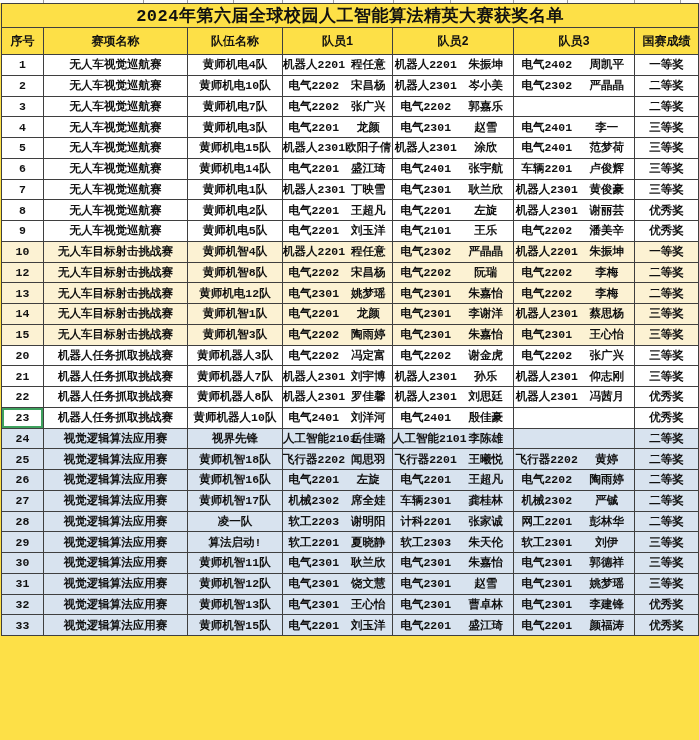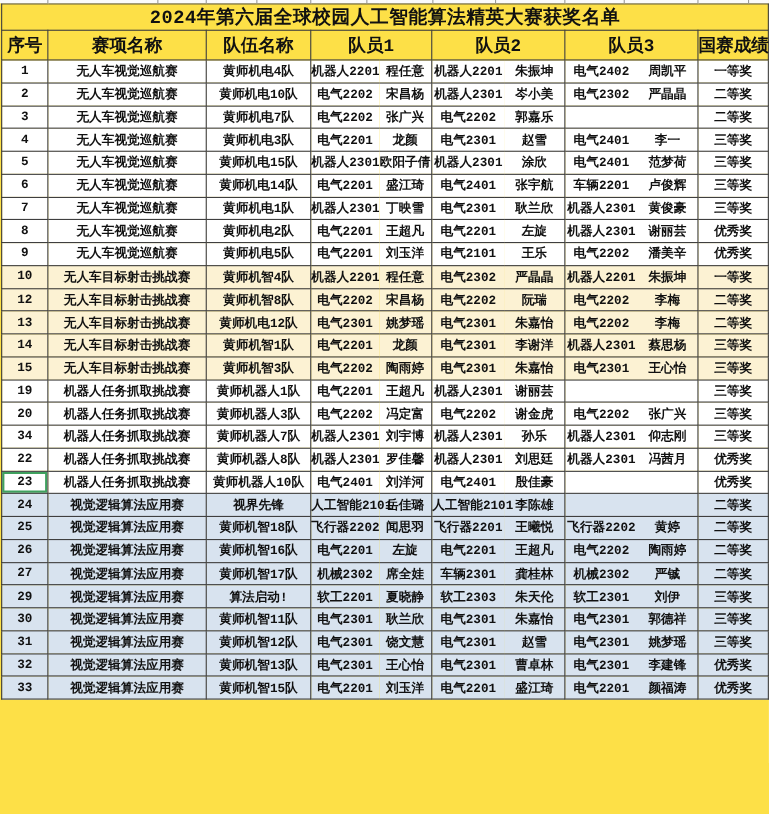--- a/index.html
+++ b/index.html
@@ -6,21 +6,21 @@
   .sheet{
     position:relative;width:699px;height:740px;overflow:hidden;background:#fde047;
     font-family:Liberation Mono, monospace;color:#111;
   }
   .ticks{position:relative;height:3px;background:#fbfbfb;border-bottom:0;}
   .ticks span{position:absolute;top:0;width:1px;height:3px;background:#9a9a9a;}
   table{border-collapse:collapse;table-layout:fixed;width:698px;margin-left:1px;}
   td,th{border:1px solid #3f3f3f;padding:0;text-align:center;vertical-align:middle;
         white-space:nowrap;overflow:visible;font-weight:700;}
   .title-cell{height:21px;font-size:17px;font-weight:700;letter-spacing:0.5px;}
-  thead th{height:26px;font-size:16px;}
+  thead th{height:26px;font-size:12px;}
   tbody td{height:19.75px;font-size:11.5px;}
   tbody td.mc{border-right:none;}
   tbody td.mn{border-left:none;}
   tr.s1 td, tr.s3 td{background:var(--bg-white);}
   tr.s2 td{background:var(--bg-yellow);}
   tr.s4 td{background:var(--bg-blue);}
   td.sel{box-shadow:inset 0 0 0 2px var(--sel-green);}
 </style>
 </head>
 <body>
@@ -231,45 +231,33 @@
       <td>黄师机智3队</td>
       <td class="mc">电气2202</td>
       <td class="mn">陶雨婷</td>
       <td class="mc">电气2301</td>
       <td class="mn">朱嘉怡</td>
       <td class="mc">电气2301</td>
       <td class="mn">王心怡</td>
       <td>三等奖</td>
     </tr>
         <tr class="s3">
-      <td>19</td>
-      <td>机器人任务抓取挑战赛</td>
-      <td>黄师机器人1队</td>
-      <td class="mc">电气2201</td>
-      <td class="mn">王超凡</td>
-      <td class="mc">机器人2301</td>
-      <td class="mn">谢丽芸</td>
-      <td class="mc"></td>
-      <td class="mn"></td>
-      <td>三等奖</td>
-    </tr>
-        <tr class="s3">
       <td>20</td>
       <td>机器人任务抓取挑战赛</td>
       <td>黄师机器人3队</td>
       <td class="mc">电气2202</td>
       <td class="mn">冯定富</td>
       <td class="mc">电气2202</td>
       <td class="mn">谢金虎</td>
       <td class="mc">电气2202</td>
       <td class="mn">张广兴</td>
       <td>三等奖</td>
     </tr>
         <tr class="s3">
-      <td>34</td>
+      <td>21</td>
       <td>机器人任务抓取挑战赛</td>
       <td>黄师机器人7队</td>
       <td class="mc">机器人2301</td>
       <td class="mn">刘宇博</td>
       <td class="mc">机器人2301</td>
       <td class="mn">孙乐</td>
       <td class="mc">机器人2301</td>
       <td class="mn">仰志刚</td>
       <td>三等奖</td>
     </tr>
@@ -339,20 +327,32 @@
       <td>黄师机智17队</td>
       <td class="mc">机械2302</td>
       <td class="mn">席全娃</td>
       <td class="mc">车辆2301</td>
       <td class="mn">龚桂林</td>
       <td class="mc">机械2302</td>
       <td class="mn">严铖</td>
       <td>二等奖</td>
     </tr>
         <tr class="s4">
+      <td>28</td>
+      <td>视觉逻辑算法应用赛</td>
+      <td>凌一队</td>
+      <td class="mc">软工2203</td>
+      <td class="mn">谢明阳</td>
+      <td class="mc">计科2201</td>
+      <td class="mn">张家诚</td>
+      <td class="mc">网工2201</td>
+      <td class="mn">彭林华</td>
+      <td>二等奖</td>
+    </tr>
+        <tr class="s4">
       <td>29</td>
       <td>视觉逻辑算法应用赛</td>
       <td>算法启动!</td>
       <td class="mc">软工2201</td>
       <td class="mn">夏晓静</td>
       <td class="mc">软工2303</td>
       <td class="mn">朱天伦</td>
       <td class="mc">软工2301</td>
       <td class="mn">刘伊</td>
       <td>三等奖</td>

